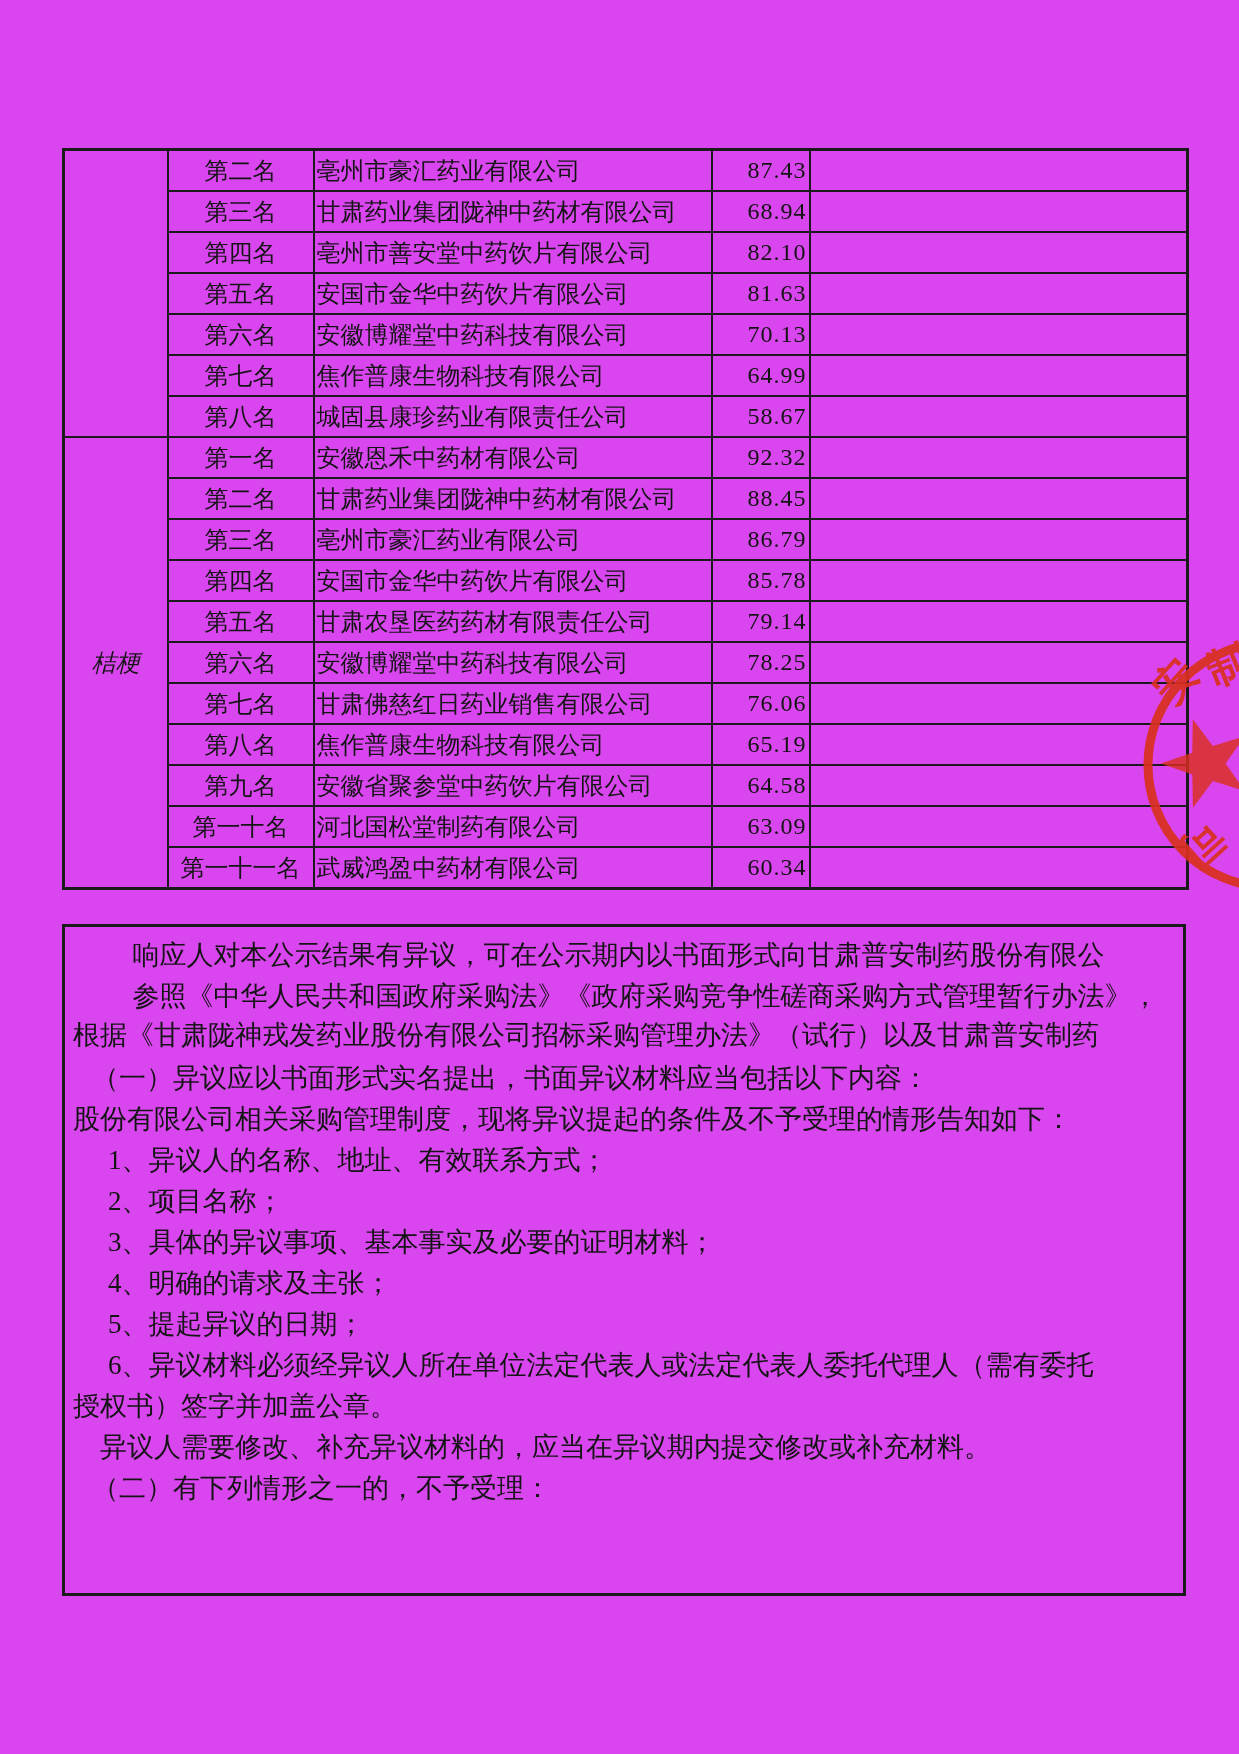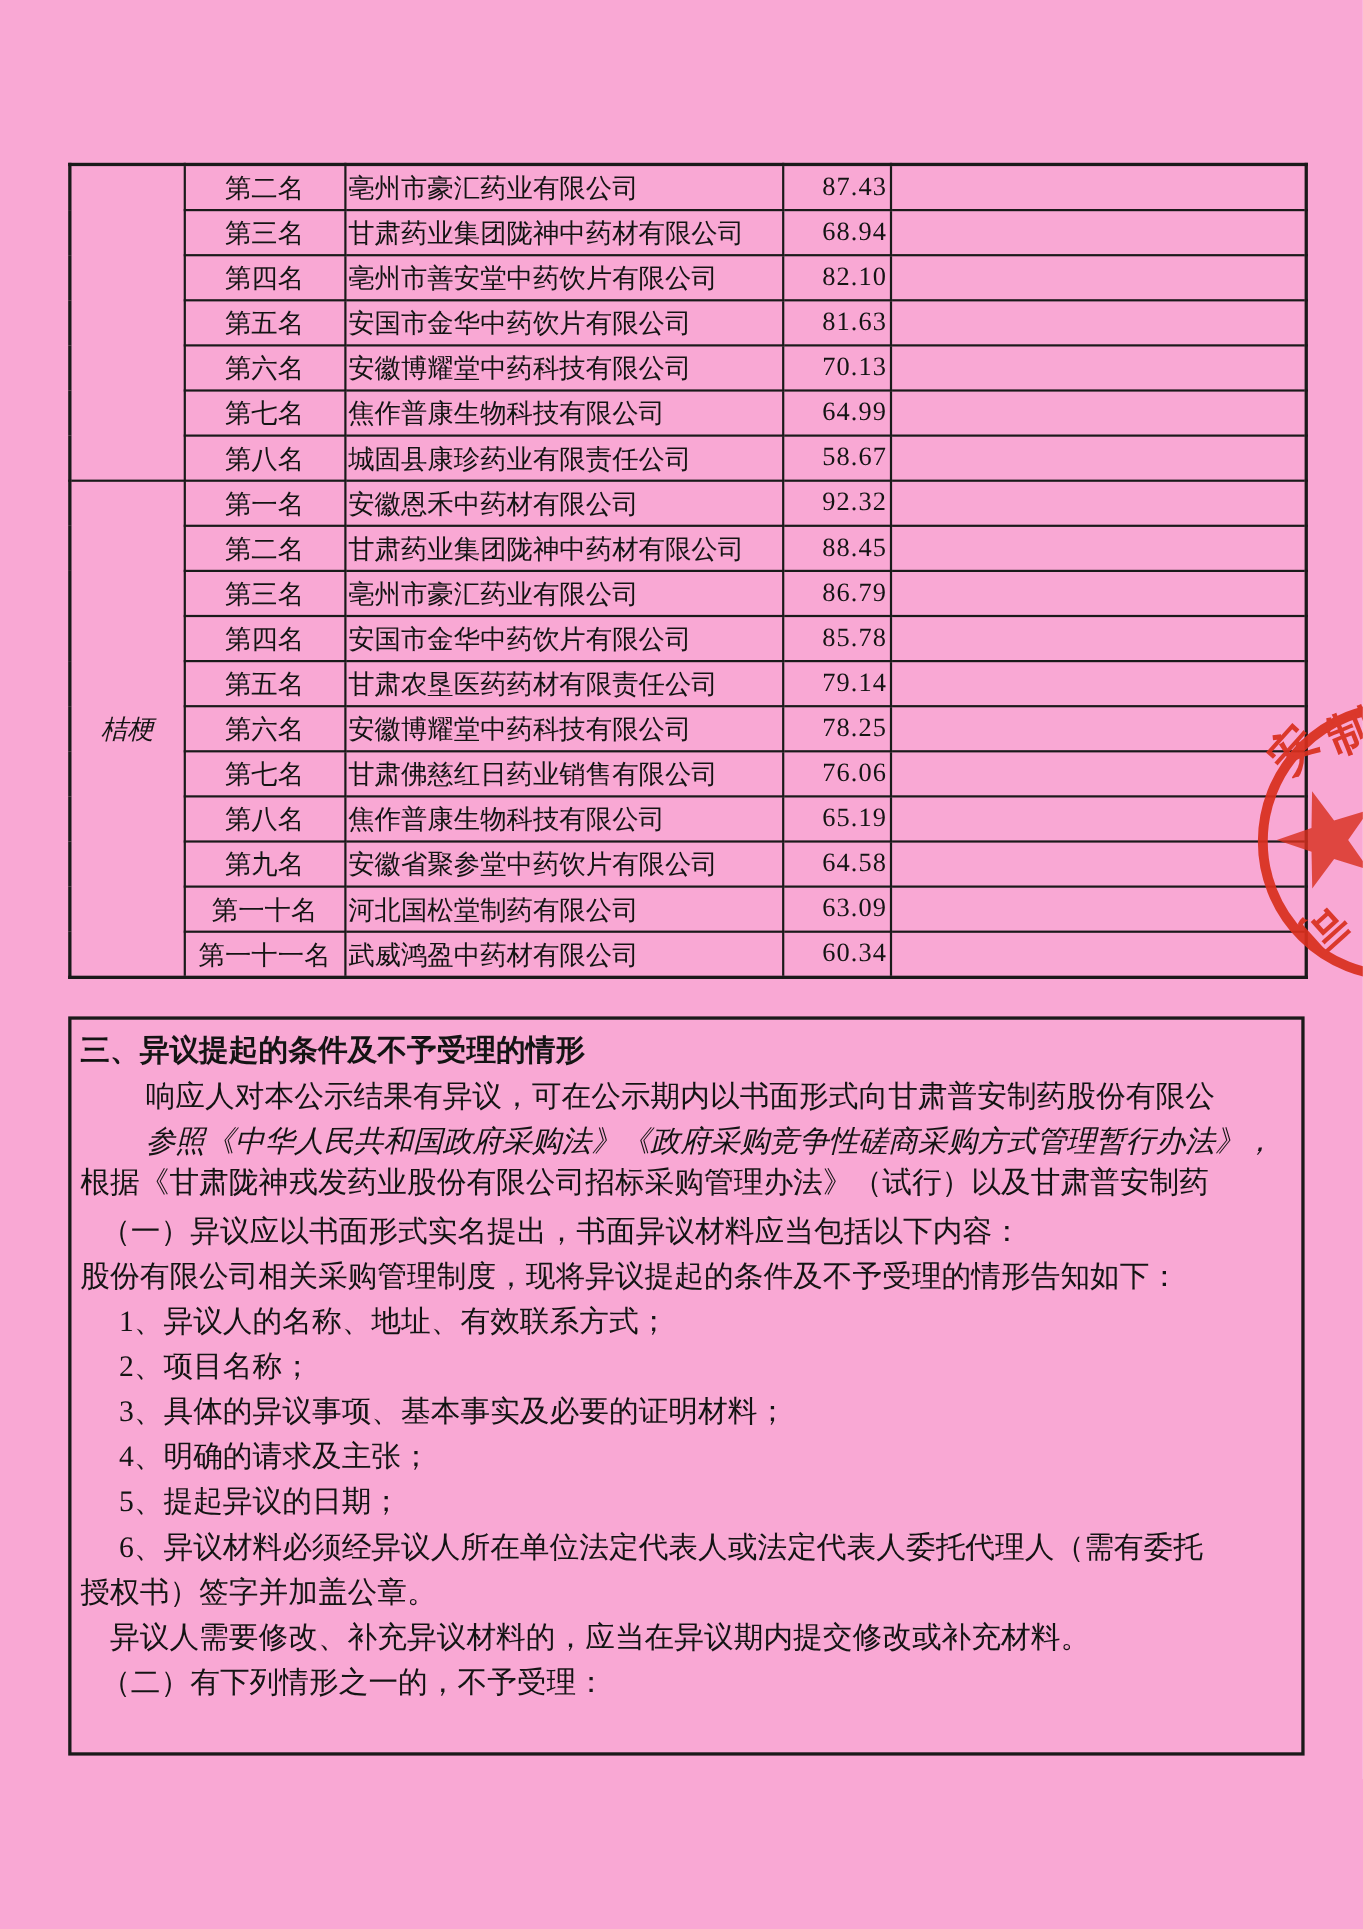--- a/index.html
+++ b/index.html
@@ -1,17 +1,17 @@
 <!DOCTYPE html>
 <html><head>
 <meta charset="utf-8">
 <style>
   html,body{margin:0;padding:0;}
   body{background:#ffffff;font-family:"Liberation Serif","DejaVu Serif",serif;}
-  .sheet{position:relative;width:1239px;height:1754px;background:#f9a8d4;overflow:hidden;}
+  .sheet{position:relative;width:1239px;height:1754px;background:#d946ef;overflow:hidden;}
 
   
   table.rank-table{
     position:absolute;left:62px;top:148px;width:1124px;
     border-collapse:collapse;table-layout:fixed;
     border:3px solid #1a1a1a;
   }
   table.rank-table td{
     border:2px solid #1a1a1a;
     height:39px;
@@ -165,23 +165,22 @@
           <td class="rank">第一十一名</td>
           <td class="company">武威鸿盈中药材有限公司</td>
           <td class="score">60.34</td>
           <td class="remark"></td>
         </tr>
       </tbody>
   </table>
 
   <div class="notice-box">
     <div>
-        <div class="nline bold" style="padding-left: 0em;">三、异议提起的条件及不予受理的情形</div>
         <div class="nline" style="padding-left: 2.2em;">响应人对本公示结果有异议，可在公示期内以书面形式向甘肃普安制药股份有限公</div>
-        <div class="nline" style="padding-left: 2.2em; font-style: italic;">参照《中华人民共和国政府采购法》《政府采购竞争性磋商采购方式管理暂行办法》，</div>
+        <div class="nline" style="padding-left: 2.2em;">参照《中华人民共和国政府采购法》《政府采购竞争性磋商采购方式管理暂行办法》，</div>
         <div class="nline" style="padding-left: 0em; font-family: Liberation Mono, monospace;">根据《甘肃陇神戎发药业股份有限公司招标采购管理办法》（试行）以及甘肃普安制药</div>
         <div class="nline" style="padding-left: 0.7em;">（一）异议应以书面形式实名提出，书面异议材料应当包括以下内容：</div>
         <div class="nline" style="padding-left: 0em;">股份有限公司相关采购管理制度，现将异议提起的条件及不予受理的情形告知如下：</div>
         <div class="nline" style="padding-left: 1.3em;">1、异议人的名称、地址、有效联系方式；</div>
         <div class="nline" style="padding-left: 1.3em;">2、项目名称；</div>
         <div class="nline" style="padding-left: 1.3em;">3、具体的异议事项、基本事实及必要的证明材料；</div>
         <div class="nline" style="padding-left: 1.3em;">4、明确的请求及主张；</div>
         <div class="nline" style="padding-left: 1.3em;">5、提起异议的日期；</div>
         <div class="nline" style="padding-left: 1.3em;">6、异议材料必须经异议人所在单位法定代表人或法定代表人委托代理人（需有委托</div>
         <div class="nline" style="padding-left: 0em;">授权书）签字并加盖公章。</div>

